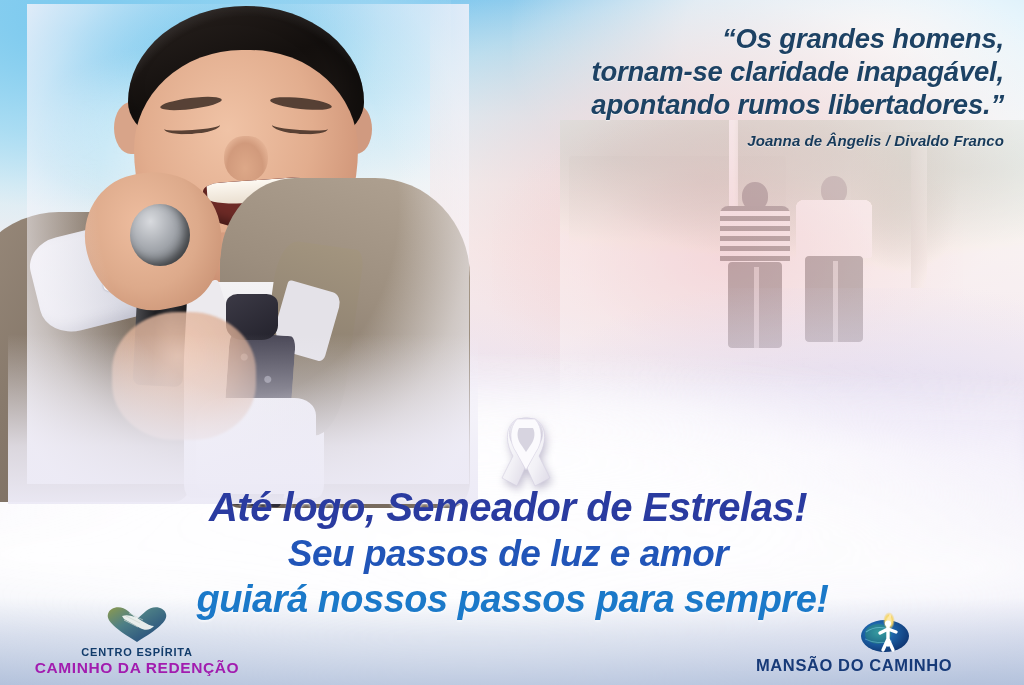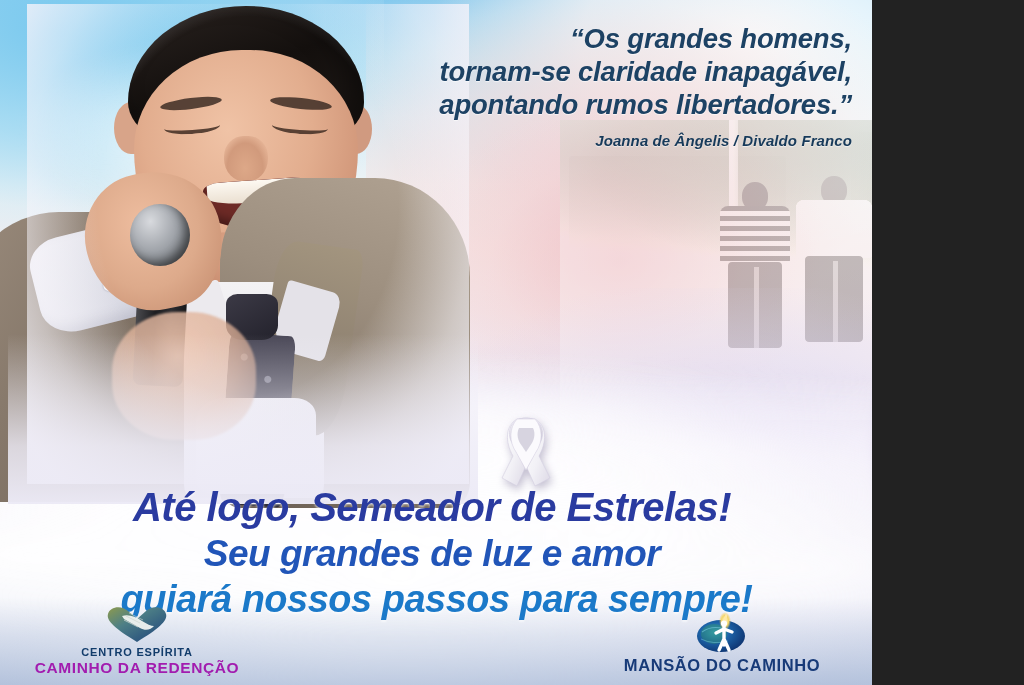--- a/index.html
+++ b/index.html
@@ -3,21 +3,21 @@
 <meta charset="utf-8">
 <title>Memorial</title>
 <style>
   html, body {
     margin: 0;
     padding: 0;
     background: #222;
   }
   #poster {
     position: relative;
-    width: 872px;
+    width: 1024px;
     height: 685px;
     overflow: hidden;
     font-family: "Liberation Sans", sans-serif;
     background: #e9e6f2;
   }
 
   
   .bg-base {
     position: absolute; inset: 0;
     background:
@@ -482,22 +482,22 @@
   #hl1 { font-size: 40px; color: #2a3ba0; text-shadow: 0 2px 2px rgba(255,255,255,0.55); }
   #hl2 { font-size: 37px; color: #2155b8; margin-top: 8px; text-shadow: 0 2px 2px rgba(255,255,255,0.55); }
   #hl3 { font-size: 38px; color: #1b79c9; margin-top: 8px; text-shadow: 0 2px 2px rgba(255,255,255,0.55); padding-left: 9px; }
 
   
   #footer-left {
     position: absolute; left: 12px; bottom: 8px;
     width: 250px; text-align: center; z-index: 30;
   }
   #footer-right {
-    position: absolute; right: 20px; bottom: 10px;
-    width: 260px; text-align: center; z-index: 30;
+    position: absolute; right: 8px; bottom: 10px;
+    width: 260px; z-index: 30;
   }
   .logo-mark { display: block; margin: 0 auto 2px; }
   .logo-text-sm {
     font-size: 11px; font-weight: bold; letter-spacing: 0.8px;
     color: #123c6b; line-height: 13px;
   }
   .logo-text-lg {
     font-size: 15.5px; font-weight: bold; letter-spacing: 0.6px;
     color: #a21caf; line-height: 18px;
   }
@@ -602,21 +602,21 @@
       </linearGradient>
     </defs>
     <path d="M37 6 C24 6 17 17 22 29 L36 56 L28 74 L13 66 L24 44 C16 30 16 14 28 7 Z" fill="url(#ribg)" stroke="#d3cfe0" stroke-width="0.6"></path>
     <path d="M37 6 C50 6 57 17 52 29 L38 56 L46 74 L61 66 L50 44 C58 30 58 14 46 7 Z" fill="url(#ribg)" stroke="#d3cfe0" stroke-width="0.6"></path>
     <path d="M28 7 C20 16 20 30 27 40 L37 58 L47 40 C54 30 54 16 46 7 Z" fill="#fbfafd" stroke="#d8d4e4" stroke-width="0.6"></path>
     <path d="M30 16 C27 22 29 29 33 34 L37 40 L41 34 C45 29 47 22 44 16 Z" fill="#b9b4c9" opacity="0.55"></path>
   </svg>
 
   <div id="headline">
     <div class="hl" id="hl1">Até logo, Semeador de Estrelas!</div>
-    <div class="hl" id="hl2">Seu grandes de luz e amor</div>
+    <div class="hl" id="hl2">Seu passos de luz e amor</div>
     <div class="hl" id="hl3">guiará nossos passos para sempre!</div>
   </div>
 
   <div id="footer-band"></div>
 
   <div id="footer-left">
     <svg class="logo-mark" width="66" height="40" viewBox="0 0 66 40">
       <defs>
         <linearGradient id="hg" x1="0" y1="0" x2="1" y2="1">
           <stop offset="0%" stop-color="#8d9a4e"></stop>

